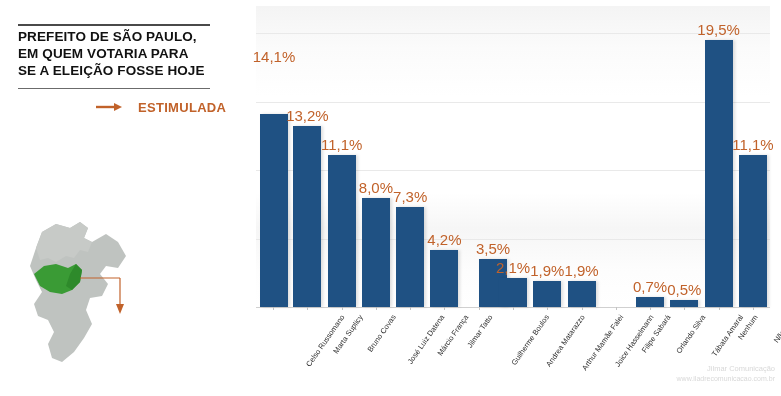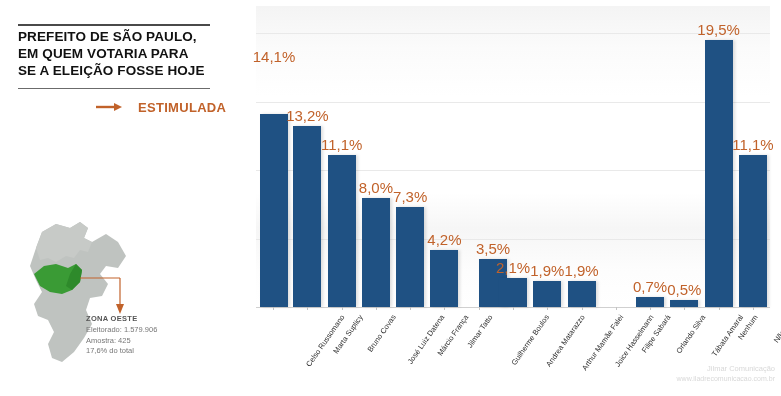--- a/index.html
+++ b/index.html
@@ -119,26 +119,20 @@
                  L66,40 L58,38 L52,46 L44,44 L34,50 L26,46 L18,48 Z" fill="#C7CAC7"></path>
         <path d="M12,62 L22,54 L34,52 L46,56 L54,52 L60,58 L58,70 L50,78
                  L40,82 L28,80 L18,74 Z" fill="#3A9B35"></path>
         <path d="M54,52 L60,58 L58,70 L50,78 L44,74 L48,62 Z" fill="#2E8A2B"></path>
         <line x1="58" y1="66" x2="98" y2="66" stroke="#C1622A" stroke-width="1.2"></line>
         <line x1="98" y1="66" x2="98" y2="94" stroke="#C1622A" stroke-width="1.2"></line>
         <polygon points="94,92 102,92 98,102" fill="#C1622A"></polygon>
       </svg>
     </div>
 
-    <div class="callout">
-      <div class="zona">ZONA OESTE</div>
-      <div class="line">Eleitorado: 1.579.906</div>
-      <div class="line">Amostra: 425</div>
-      <div class="line">17,6% do total</div>
-    </div>
   </div>
 
   <div class="chart-area">
     <div class="plot-bg"></div>
     <div id="gridlines">
         <div class="gridline" style="top: 238.591px;"></div>
         <div class="gridline" style="top: 170.182px;"></div>
         <div class="gridline" style="top: 101.773px;"></div>
         <div class="gridline" style="top: 33.3636px;"></div>
         <div class="axis-base" style="top: 307px;"></div>

